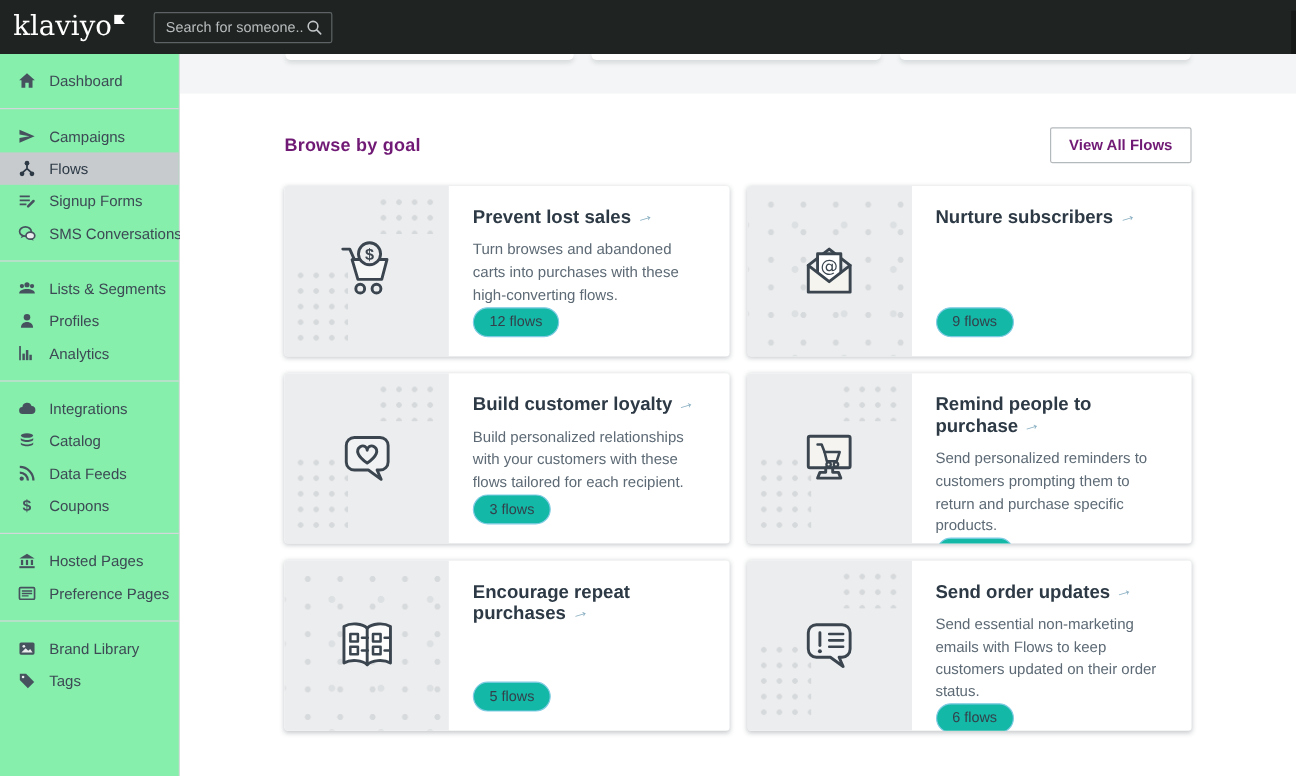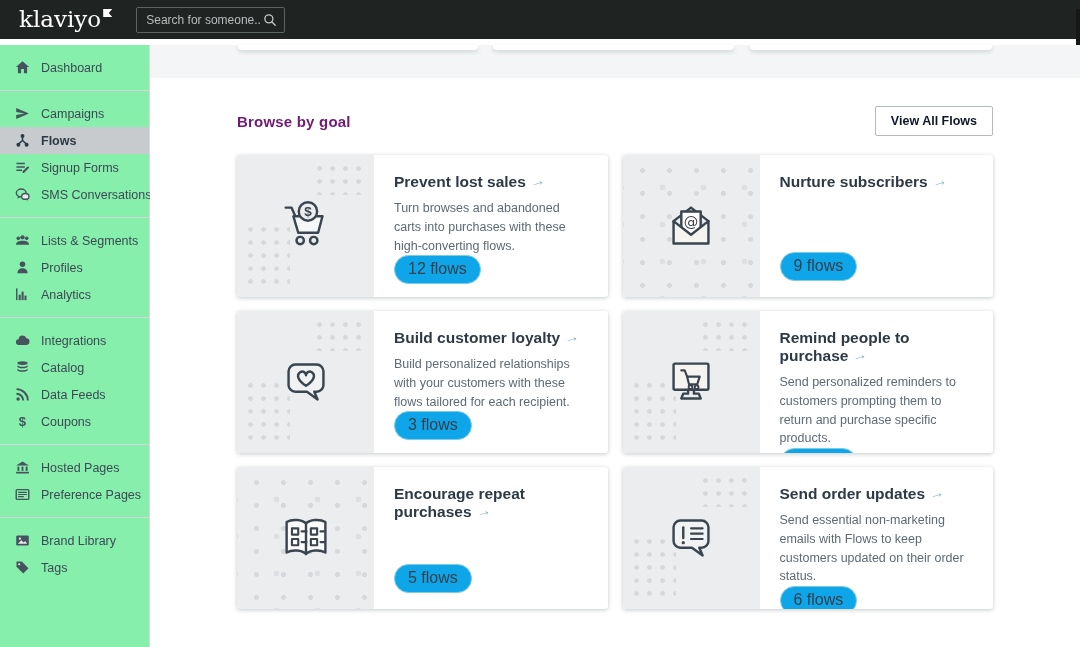--- a/index.html
+++ b/index.html
@@ -4,22 +4,22 @@
 <style>
   * { box-sizing: border-box; }
   html,body { margin:0; padding:0; }
   body {
     width:1080px; height:647px; overflow:hidden; position:relative;
     font-family:"Liberation Sans", sans-serif; background:#fff;
   }
 
   
   .topbar {
-    position:absolute; top:0; left:0; width:1080px; height:39px;
-    background:#1f2322; display:flex; align-items:center; z-index:20;padding-left:8px;
+    position:absolute; top:0; left:0; width:1080px; height:45px;
+    background:#1f2322; display:flex; align-items:center; z-index:20;
   }
   .logo { margin-left:11px; color:#fff; font-family:"DejaVu Serif", serif; font-size:23px; line-height:1; display:flex; align-items:flex-start; cursor:pointer; }
   .logo-flag { width:9px; height:8px; background:#fff; margin-left:2px; margin-top:1px;
     clip-path:polygon(0 0,100% 0,62% 50%,100% 100%,0 100%); }
   .search-box {
     margin-left:24px; width:149px; height:26px; border:1px solid #5d6364; border-radius:2px;
     display:flex; align-items:center; padding:0 7px; background:transparent;
   }
   .search-box input {
     flex:1; min-width:0; background:transparent; border:none; outline:none;
@@ -31,21 +31,21 @@
 
   
   .sidebar {
     position:absolute; top:45px; left:0; width:150px; bottom:0;
     background:#86efac; border-right:1px solid #d8dbdc; padding-top:9px;
   }
   .side-item {
     height:27px; display:flex; align-items:center; padding-left:15px; gap:11px;
     font-size:12.5px; color:#3d4954; cursor:pointer; white-space:nowrap;
   }
-  .side-item.active { background:#c7cbce; color:#2d3a46; font-weight:bold; }
+  .side-item.active { background:#c7cbce; color:#2d3a46; font-weight:normal; }
   .side-item .sicon { width:15px; height:15px; flex:none; display:flex; align-items:center; justify-content:center; }
   .side-divider { height:1px; background:#d3d7d9; margin:9px 0; }
 
   
   .main { position:absolute; top:45px; left:150px; right:0; bottom:0; background:#fff; }
   .gray-band { height:33px; background:#f3f5f6; position:relative; }
   .partial-card {
     position:absolute; top:0; height:5px; background:#fff;
     border-radius:0 0 4px 4px; box-shadow:0 2px 4px rgba(60,70,80,.18);
   }
@@ -53,21 +53,21 @@
   .pc2 { left:343px; width:241px; }
   .pc3 { left:600px; width:242px; }
 
   .section-head {
     margin:28px 87px 19px 87px; height:30px;
     display:flex; align-items:center; justify-content:space-between;
   }
   .section-title { font-size:15px; font-weight:bold; color:#701a75; letter-spacing:.2px; }
   .view-all-btn {
     height:30px; padding:0 15px; background:#fff; border:1px solid #b4b9bc; border-radius:2px;
-    font-size:12.5px; font-weight:bold; color:#0f172a; font-family:"Liberation Sans", sans-serif;
+    font-size:12.5px; font-weight:bold; color:#701a75; font-family:"Liberation Sans", sans-serif;
     cursor:pointer;
   }
 
   .cards {
     margin:0 87px; display:grid; grid-template-columns:1fr 1fr; gap:14px 15px;
   }
   .card {
     height:142px; background:#fff; border-radius:3px; overflow:hidden;
     box-shadow:0 1px 4px rgba(45,58,70,.28); display:flex; cursor:pointer;
   }
@@ -84,22 +84,22 @@
                      radial-gradient(circle,#dde0e2 2.6px,transparent 3.2px);
     background-size:27px 23px, 41px 37px; background-position:6px 4px, 19px 14px;
   }
   .card-icon { position:relative; width:62px; height:62px; }
 
   .card-content { flex:1; padding:18px 20px 16px 20px; display:flex; flex-direction:column; align-items:flex-start; }
   .card-title { font-size:15.5px; font-weight:bold; color:#2d3a46; margin-bottom:8px; }
   .arrow { color:#8cb1c4; font-weight:normal; display:inline-block; transform:rotate(-16deg) translateY(-1px); margin-left:4px; font-size:15px; }
   .card-desc { font-size:12.5px; color:#5d6a75; line-height:1.5; }
   .badge {
-    margin-top:auto; border:1px solid #7fcbe3; background:#0ea5e9; color:#33404b;
-    font-size:16px; line-height:1; padding:5px 13px 6px; border-radius:999px;
+    margin-top:auto; border:1px solid #7fcbe3; background:#14b8a6; color:#33404b;
+    font-size:12px; line-height:1; padding:5px 13px 6px; border-radius:999px;
   }
 </style>
 </head>
 <body>
 
 <div class="topbar">
   <div class="logo">
     <span>klaviyo</span>
     <span class="logo-flag"></span>
   </div>

